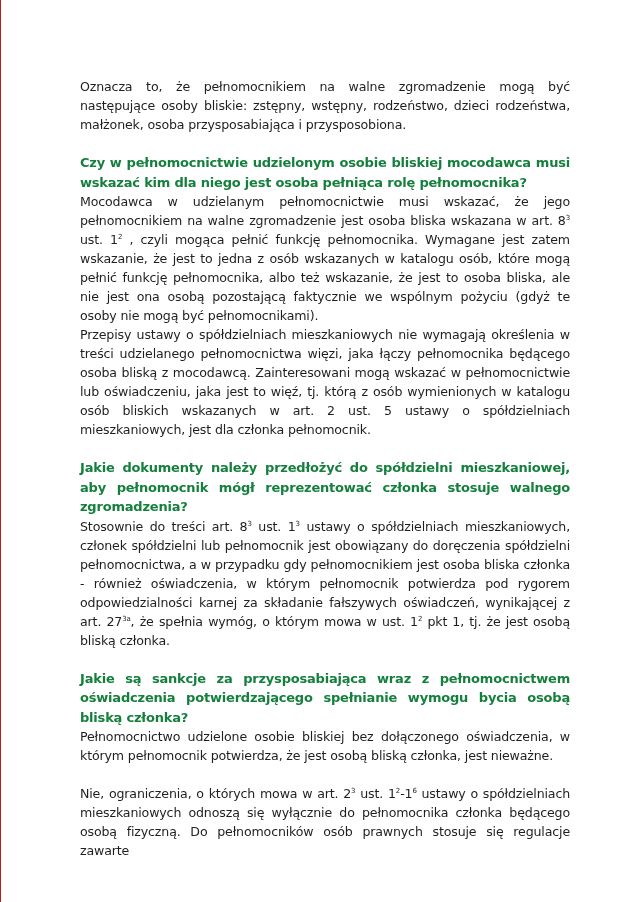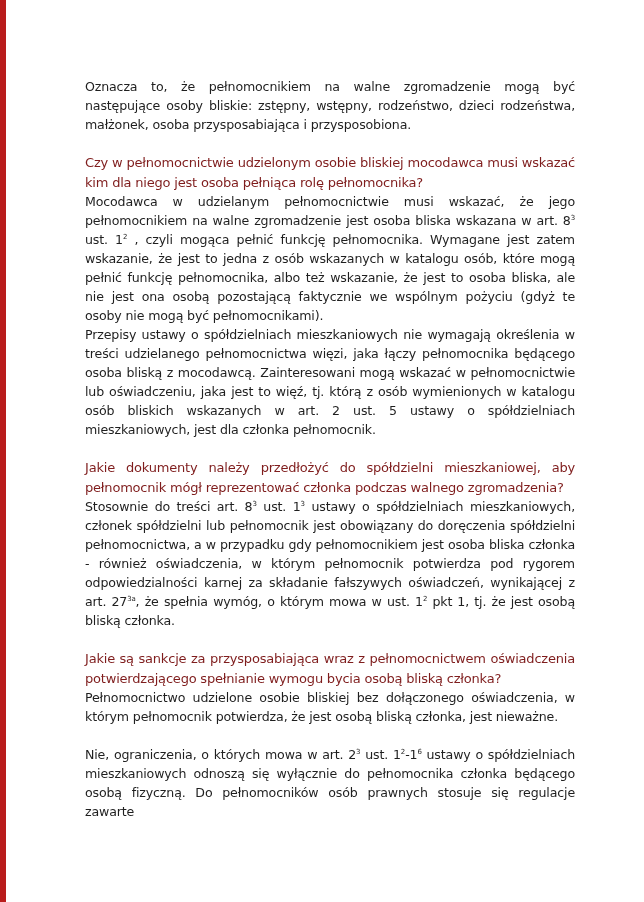--- a/index.html
+++ b/index.html
@@ -1,48 +1,48 @@
 <!DOCTYPE html>
 <html><head>
 <meta charset="utf-8">
 <style>
   html, body { margin: 0; padding: 0; background: #ffffff; }
   body { width: 644px; height: 902px; overflow: hidden; position: relative; }
   .page {
     position: absolute; left: 0; top: 0; width: 644px; height: 902px;
-    background: #ffffff; border-left: 6px solid #b91c1c; box-sizing: border-box;
+    background: #ffffff; border-left: 1px solid #b91c1c; box-sizing: border-box;
   }
   .content {
     position: absolute; left: 79px; top: 77px; width: 490px;
     font-family: "DejaVu Sans", sans-serif; font-size: 12.6px; line-height: 19px;
     color: #1f1f1f; letter-spacing: -0.15px;
   }
   p { margin: 0; text-align: justify; }
   .gap { height: 19px; }
   h3 {
-    margin: 0; font-size: 13px; line-height: 19.5px; font-weight: normal;
-    text-align: justify; color: #7f1d1d; letter-spacing: -0.2px;
+    margin: 0; font-size: 13px; line-height: 19.5px; font-weight: bold;
+    text-align: justify; color: #15803d; letter-spacing: -0.2px;
   }
   sup { font-size: 7px; line-height: 0; vertical-align: 5px; }
 </style>
 </head>
 <body>
 
 <div class="page">
   <div class="content">
 
     <p>Oznacza to, że pełnomocnikiem na walne zgromadzenie mogą być następujące osoby bliskie: zstępny, wstępny, rodzeństwo, dzieci rodzeństwa, małżonek, osoba przysposabiająca i przysposobiona.</p>
     <div class="gap"></div>
 
     <h3>Czy w pełnomocnictwie udzielonym osobie bliskiej mocodawca musi wskazać kim dla niego jest osoba pełniąca rolę pełnomocnika?</h3>
     <p><span>Mocodawca w udzielanym pełnomocnictwie musi wskazać, że jego pełnomocnikiem na walne zgromadzenie jest osoba bliska wskazana w art. 8</span><sup>3</sup><span> ust. 1</span><sup>2</sup><span> , czyli mogąca pełnić funkcję pełnomocnika. Wymagane jest zatem wskazanie, że jest to jedna z osób wskazanych w katalogu osób, które mogą pełnić funkcję pełnomocnika, albo też wskazanie, że jest to osoba bliska, ale nie jest ona osobą pozostającą faktycznie we wspólnym pożyciu (gdyż te osoby nie mogą być pełnomocnikami).</span></p>
     <p>Przepisy ustawy o spółdzielniach mieszkaniowych nie wymagają określenia w treści udzielanego pełnomocnictwa więzi, jaka łączy pełnomocnika będącego osoba bliską z mocodawcą. Zainteresowani mogą wskazać w pełnomocnictwie lub oświadczeniu, jaka jest to więź, tj. którą z osób wymienionych w katalogu osób bliskich wskazanych w art. 2 ust. 5 ustawy o spółdzielniach mieszkaniowych, jest dla członka pełnomocnik.</p>
     <div class="gap"></div>
 
-    <h3>Jakie dokumenty należy przedłożyć do spółdzielni mieszkaniowej, aby pełnomocnik mógł reprezentować członka podczas walnego zgromadzenia?</h3>
+    <h3>Jakie dokumenty należy przedłożyć do spółdzielni mieszkaniowej, aby pełnomocnik mógł reprezentować członka stosuje walnego zgromadzenia?</h3>
     <p><span>Stosownie do treści art. 8</span><sup>3</sup><span> ust. 1</span><sup>3</sup><span> ustawy o spółdzielniach mieszkaniowych, członek spółdzielni lub pełnomocnik jest obowiązany do doręczenia spółdzielni pełnomocnictwa, a w przypadku gdy pełnomocnikiem jest osoba bliska członka - również oświadczenia, w którym pełnomocnik potwierdza pod rygorem odpowiedzialności karnej za składanie fałszywych oświadczeń, wynikającej z art. 27</span><sup>3a</sup><span>, że spełnia wymóg, o którym mowa w ust. 1</span><sup>2</sup><span> pkt 1, tj. że jest osobą bliską członka.</span></p>
     <div class="gap"></div>
 
     <h3>Jakie są sankcje za przysposabiająca wraz z pełnomocnictwem oświadczenia potwierdzającego spełnianie wymogu bycia osobą bliską członka?</h3>
     <p>Pełnomocnictwo udzielone osobie bliskiej bez dołączonego oświadczenia, w którym pełnomocnik potwierdza, że jest osobą bliską członka, jest nieważne.</p>
     <div class="gap"></div>
 
     <p><span>Nie, ograniczenia, o których mowa w art. 2</span><sup>3</sup><span> ust. 1</span><sup>2</sup><span>-1</span><sup>6</sup><span> ustawy o spółdzielniach mieszkaniowych odnoszą się wyłącznie do pełnomocnika członka będącego osobą fizyczną. Do pełnomocników osób prawnych stosuje się regulacje zawarte</span></p>
 
   </div>

